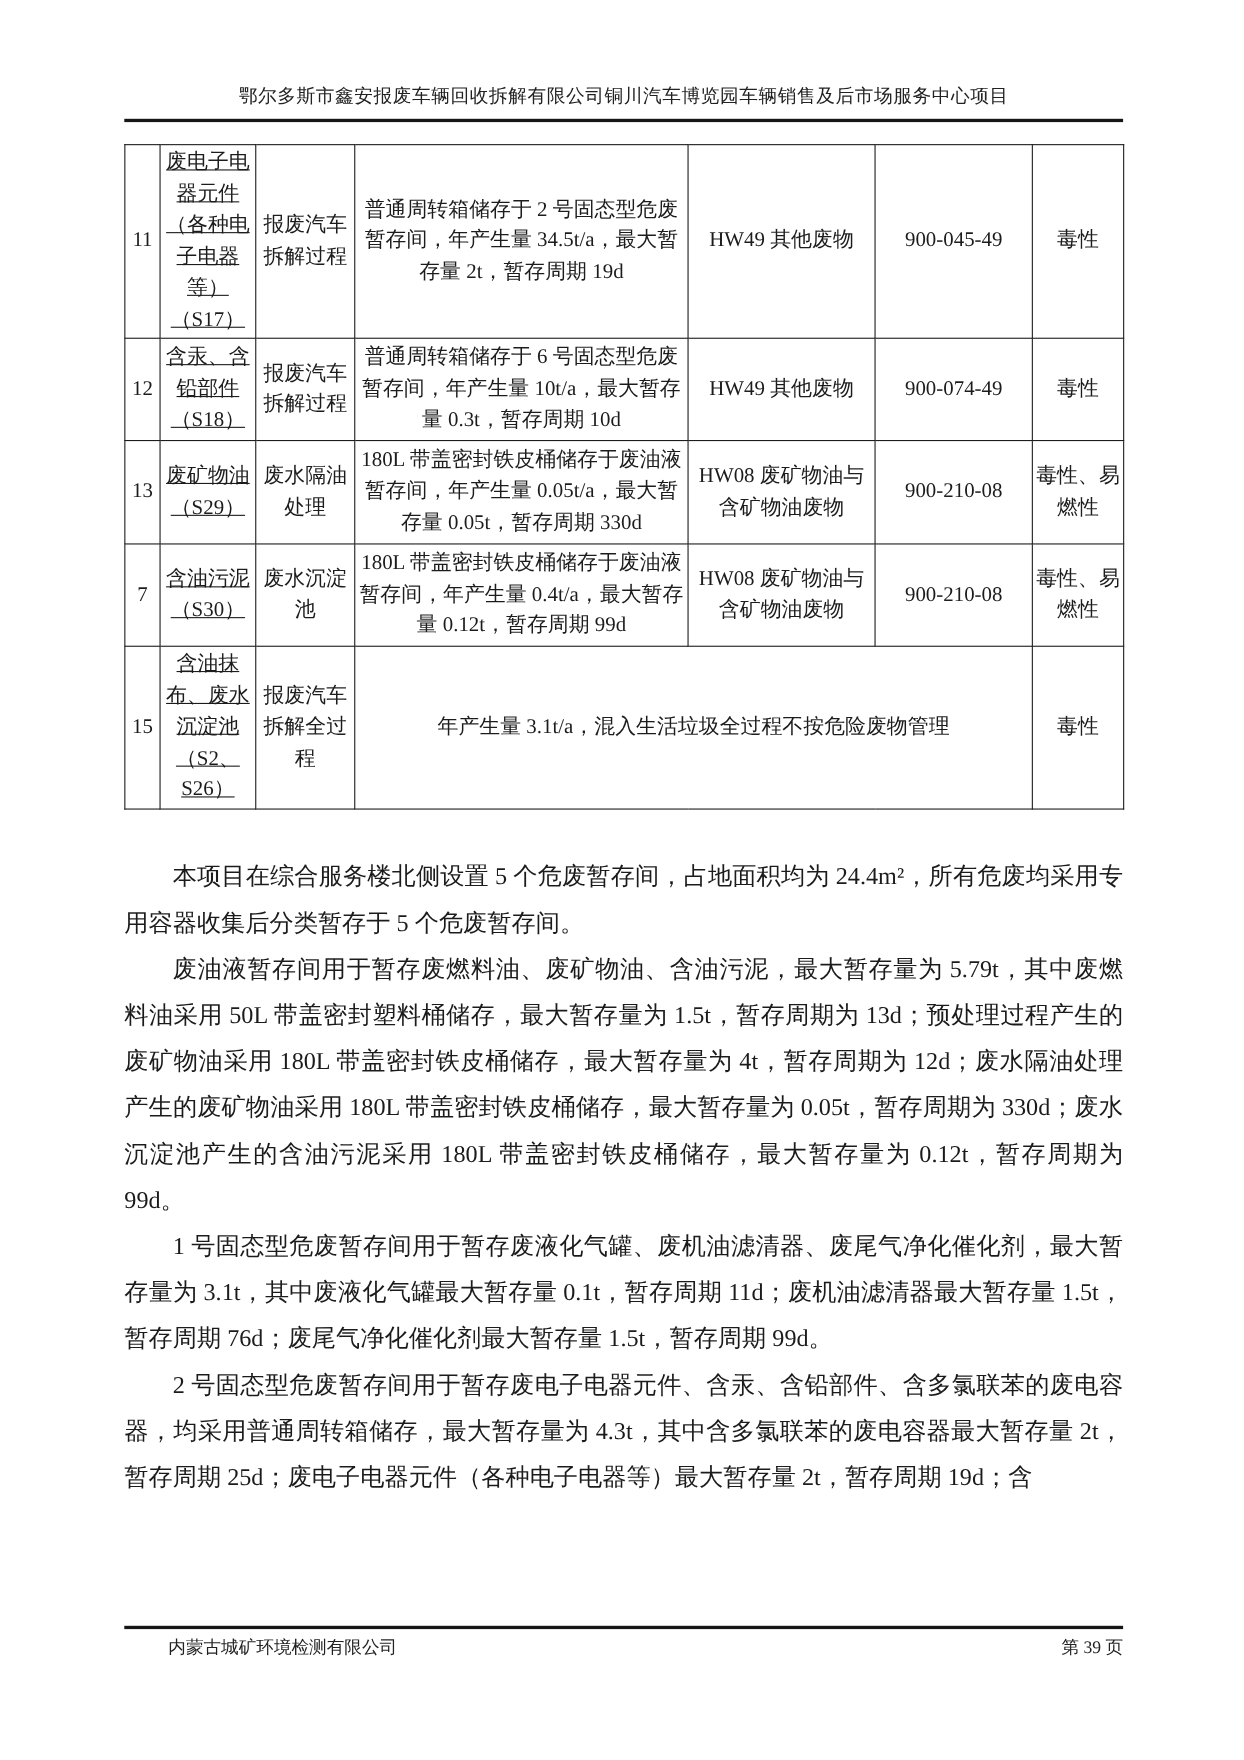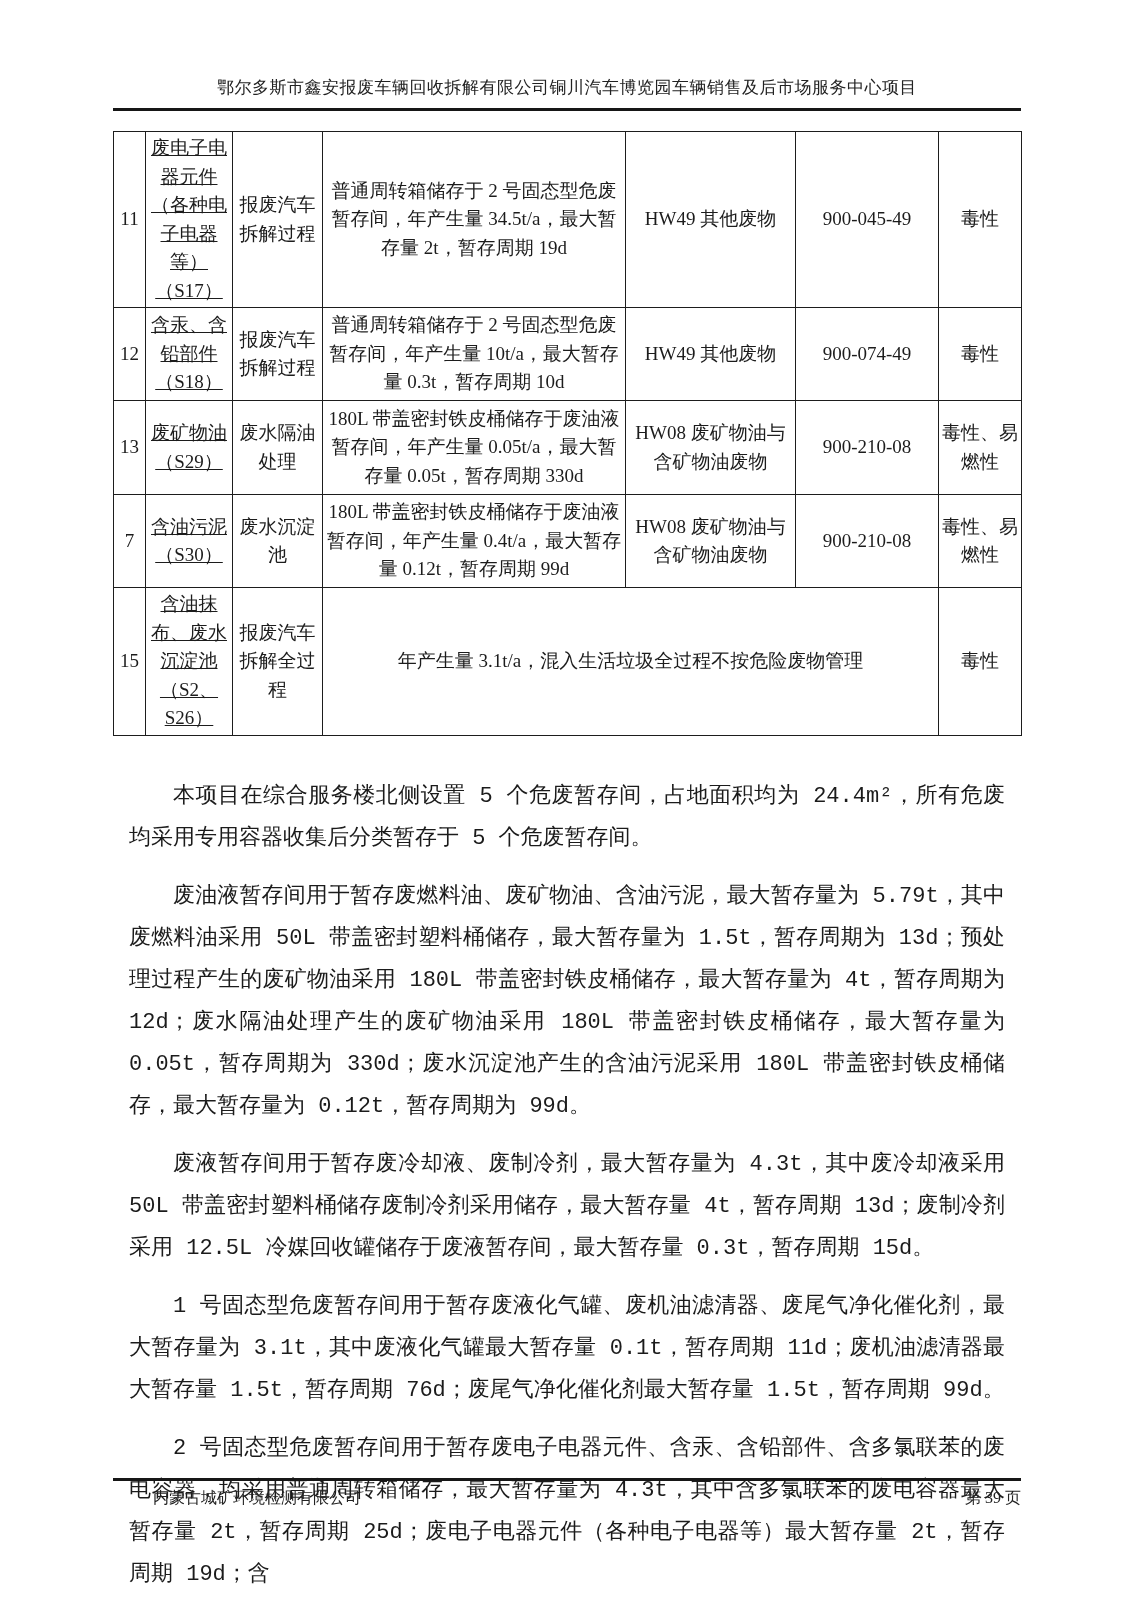--- a/index.html
+++ b/index.html
@@ -49,27 +49,26 @@
   td.cell-storage { line-height: 1.72; }
   td.cell-hw { line-height: 1.8; }
   td.cell-hazard { line-height: 1.9; }
   tr.row-11 { height: 128px; }
   tr.row-12 { height: 93px; }
   tr.row-13 { height: 94px; }
   tr.row-14 { height: 93px; }
   tr.row-15 { height: 118px; }
   .body-text { margin-top: 40px; }
   .body-text p {
-    margin: 16px;
+    margin: 0;
     font-size: 22px;
     line-height: 42px;
     text-align: justify;
     text-indent: 2em;
     color: #1b1b1b;
-    font-family: Liberation Mono, monospace;
   }
   .footer {
     position: absolute;
     left: 113px;
     width: 908px;
     top: 1478px;
   }
   .footer-rule { height: 3px; background: #161616; }
   .footer-row {
     margin-top: 7px;
@@ -105,21 +104,21 @@
         <td class="cell-process">报废汽车拆解过程</td>
         <td class="cell-storage">普通周转箱储存于 2 号固态型危废暂存间，年产生量 34.5t/a，最大暂存量 2t，暂存周期 19d</td>
         <td class="cell-hw">HW49 其他废物</td>
         <td class="cell-code">900-045-49</td>
         <td class="cell-hazard">毒性</td>
       </tr>
       <tr class="row-12">
         <td class="cell-no">12</td>
         <td class="cell-name">含汞、含铅部件（S18）</td>
         <td class="cell-process">报废汽车拆解过程</td>
-        <td class="cell-storage">普通周转箱储存于 2 号固态型危废暂存间，年产生量 10t/a，最大暂存量 0.3t，暂存周期 10d</td>
+        <td class="cell-storage">普通周转箱储存于 6 号固态型危废暂存间，年产生量 10t/a，最大暂存量 0.3t，暂存周期 10d</td>
         <td class="cell-hw">HW49 其他废物</td>
         <td class="cell-code">900-074-49</td>
         <td class="cell-hazard">毒性</td>
       </tr>
       <tr class="row-13">
         <td class="cell-no">13</td>
         <td class="cell-name">废矿物油（S29）</td>
         <td class="cell-process">废水隔油处理</td>
         <td class="cell-storage">180L 带盖密封铁皮桶储存于废油液暂存间，年产生量 0.05t/a，最大暂存量 0.05t，暂存周期 330d</td>
         <td class="cell-hw">HW08 废矿物油与含矿物油废物</td>
@@ -141,21 +140,20 @@
         <td class="cell-process">报废汽车拆解全过程</td>
         <td class="cell-storage" colspan="3">年产生量 3.1t/a，混入生活垃圾全过程不按危险废物管理</td>
         <td class="cell-hazard">毒性</td>
       </tr>
     </tbody>
   </table>
 
   <div class="body-text">
     <p>本项目在综合服务楼北侧设置 5 个危废暂存间，占地面积均为 24.4m²，所有危废均采用专用容器收集后分类暂存于 5 个危废暂存间。</p>
     <p>废油液暂存间用于暂存废燃料油、废矿物油、含油污泥，最大暂存量为 5.79t，其中废燃料油采用 50L 带盖密封塑料桶储存，最大暂存量为 1.5t，暂存周期为 13d；预处理过程产生的废矿物油采用 180L 带盖密封铁皮桶储存，最大暂存量为 4t，暂存周期为 12d；废水隔油处理产生的废矿物油采用 180L 带盖密封铁皮桶储存，最大暂存量为 0.05t，暂存周期为 330d；废水沉淀池产生的含油污泥采用 180L 带盖密封铁皮桶储存，最大暂存量为 0.12t，暂存周期为 99d。</p>
-    <p>废液暂存间用于暂存废冷却液、废制冷剂，最大暂存量为 4.3t，其中废冷却液采用 50L 带盖密封塑料桶储存废制冷剂采用储存，最大暂存量 4t，暂存周期 13d；废制冷剂采用 12.5L 冷媒回收罐储存于废液暂存间，最大暂存量 0.3t，暂存周期 15d。</p>
     <p>1 号固态型危废暂存间用于暂存废液化气罐、废机油滤清器、废尾气净化催化剂，最大暂存量为 3.1t，其中废液化气罐最大暂存量 0.1t，暂存周期 11d；废机油滤清器最大暂存量 1.5t，暂存周期 76d；废尾气净化催化剂最大暂存量 1.5t，暂存周期 99d。</p>
     <p>2 号固态型危废暂存间用于暂存废电子电器元件、含汞、含铅部件、含多氯联苯的废电容器，均采用普通周转箱储存，最大暂存量为 4.3t，其中含多氯联苯的废电容器最大暂存量 2t，暂存周期 25d；废电子电器元件（各种电子电器等）最大暂存量 2t，暂存周期 19d；含</p>
   </div>
 
 </div>
 
 <div class="footer">
   <div class="footer-rule"></div>
   <div class="footer-row">
     <span>内蒙古城矿环境检测有限公司</span>

